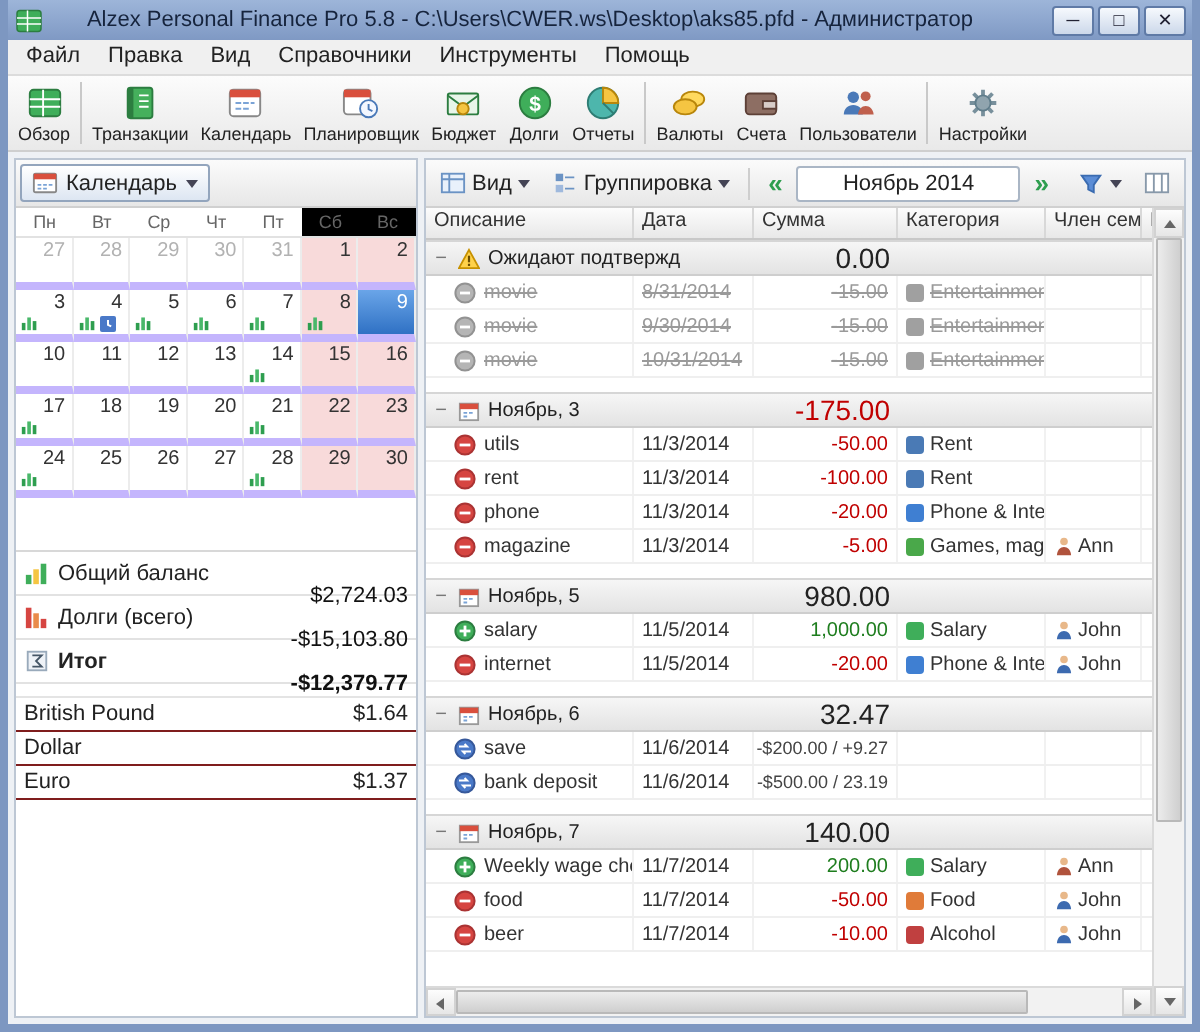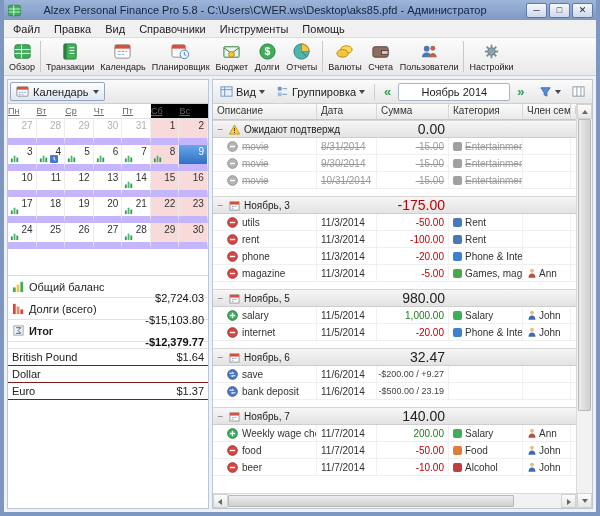--- a/index.html
+++ b/index.html
@@ -7,41 +7,41 @@
   body{font-family:"Liberation Sans",sans-serif;font-size:11px;color:#222;background:#aebcd6;}
   .window{width:600px;height:516px;border:4px solid #7d97c1;border-top:none;background:#eef1f5;display:flex;flex-direction:column;}
   
   .titlebar{height:20px;background:linear-gradient(180deg,#9db5d9,#7f99c4);display:flex;align-items:center;padding:0 3px;position:relative;flex:none;}
   .app-icon{width:15px;height:15px;display:inline-flex;}
   .app-icon svg{width:15px;height:15px;}
   .title{position:absolute;left:0;right:70px;text-align:center;font-size:11px;color:#16243d;white-space:nowrap;overflow:hidden;}
   .win-controls{margin-left:auto;display:flex;gap:2px;z-index:2;}
   .wbtn{width:21px;height:15px;border:1px solid #5f7aa6;background:linear-gradient(#f6f9fd,#ccd8ea);font-size:9px;line-height:13px;text-align:center;color:#223;border-radius:2px;}
   
-  .menubar{height:18px;background:#f0f0f0;border-bottom:1px solid #dcdcdc;display:flex;align-items:center;padding:0 2px;flex:none;}
+  .menubar{height:18px;background:#f0f0f0;border-bottom:1px solid #dcdcdc;display:flex;padding:0 2px;flex:none;}
   .menu-item{padding:2px 7px;font-size:11px;color:#222;}
   
   .toolbar{height:38px;background:linear-gradient(#fcfcfc,#e9e9e9);border-bottom:1px solid #cfcfcf;display:flex;align-items:center;padding:0 2px;flex:none;}
   .tool-item{display:flex;flex-direction:column;align-items:center;justify-content:center;padding:1px 3px;min-width:32px;height:36px;border-radius:2px;}
   .tool-icon{display:inline-flex;}
   .tool-icon svg{width:19px;height:19px;}
   .tool-label{font-size:9px;color:#222;white-space:nowrap;margin-top:1px;}
   .tb-vsep{width:1px;align-self:stretch;background:#c9c9c9;margin:3px 2px;}
   
   .content{flex:1;display:flex;padding:3px;gap:3px;min-height:0;}
   .left-panel{width:202px;flex:none;background:#fff;border:1px solid #bdc7d4;display:flex;flex-direction:column;}
   .panel-header{height:24px;background:linear-gradient(#fbfbfb,#e7e7e7);border-bottom:1px solid #d0d0d0;display:flex;align-items:center;padding:1px 2px;flex:none;}
   .cal-btn{display:flex;align-items:center;gap:4px;padding:2px 5px;border:1px solid #93a5bd;border-radius:2px;background:linear-gradient(#ffffff,#dde6f2);font-size:11px;}
   .cal-btn .icon svg{width:13px;height:13px;}
   .arr-down{width:0;height:0;border-left:3px solid transparent;border-right:3px solid transparent;border-top:4px solid #445;}
   .cal-head{display:flex;height:15px;border-bottom:1px solid #e2e2e2;flex:none;}
-  .ch{flex:1;text-align:left;font-size:9px;color:#666;line-height:15px;text-decoration:underline;}
+  .ch{flex:1;text-align:center;font-size:9px;color:#666;line-height:15px;}
   .ch.wk{background:#000000;}
   .cal-grid{display:flex;flex-wrap:wrap;flex:none;}
-  .cal-cell{width:14.2857%;height:26px;position:relative;border-right:1px solid #ececec;border-bottom:7px solid #c4b5fd;font-size:10px;background:#fff;}
+  .cal-cell{width:14.2857%;height:26px;position:relative;border-right:1px solid #ececec;border-bottom:4px solid #c4b5fd;font-size:10px;background:#fff;}
   .cal-cell.wk{background:#f8dada;}
   .cal-cell.muted .dnum{color:#b2b2b2;}
   .cal-cell.sel{background:linear-gradient(#6aa5e8,#2f71c4);}
   .cal-cell.sel .dnum{color:#fff;}
   .dnum{position:absolute;top:1px;right:3px;color:#333;}
   .day-ic{position:absolute;left:2px;bottom:1px;display:inline-flex;}
   .day-ic svg{width:10px;height:10px;}
   .day-ic2{position:absolute;left:13px;bottom:1px;display:inline-flex;}
   .day-ic2 svg{width:8px;height:8px;}
   .summary{margin-top:26px;border-top:1px solid #d8d8d8;flex:none;}

